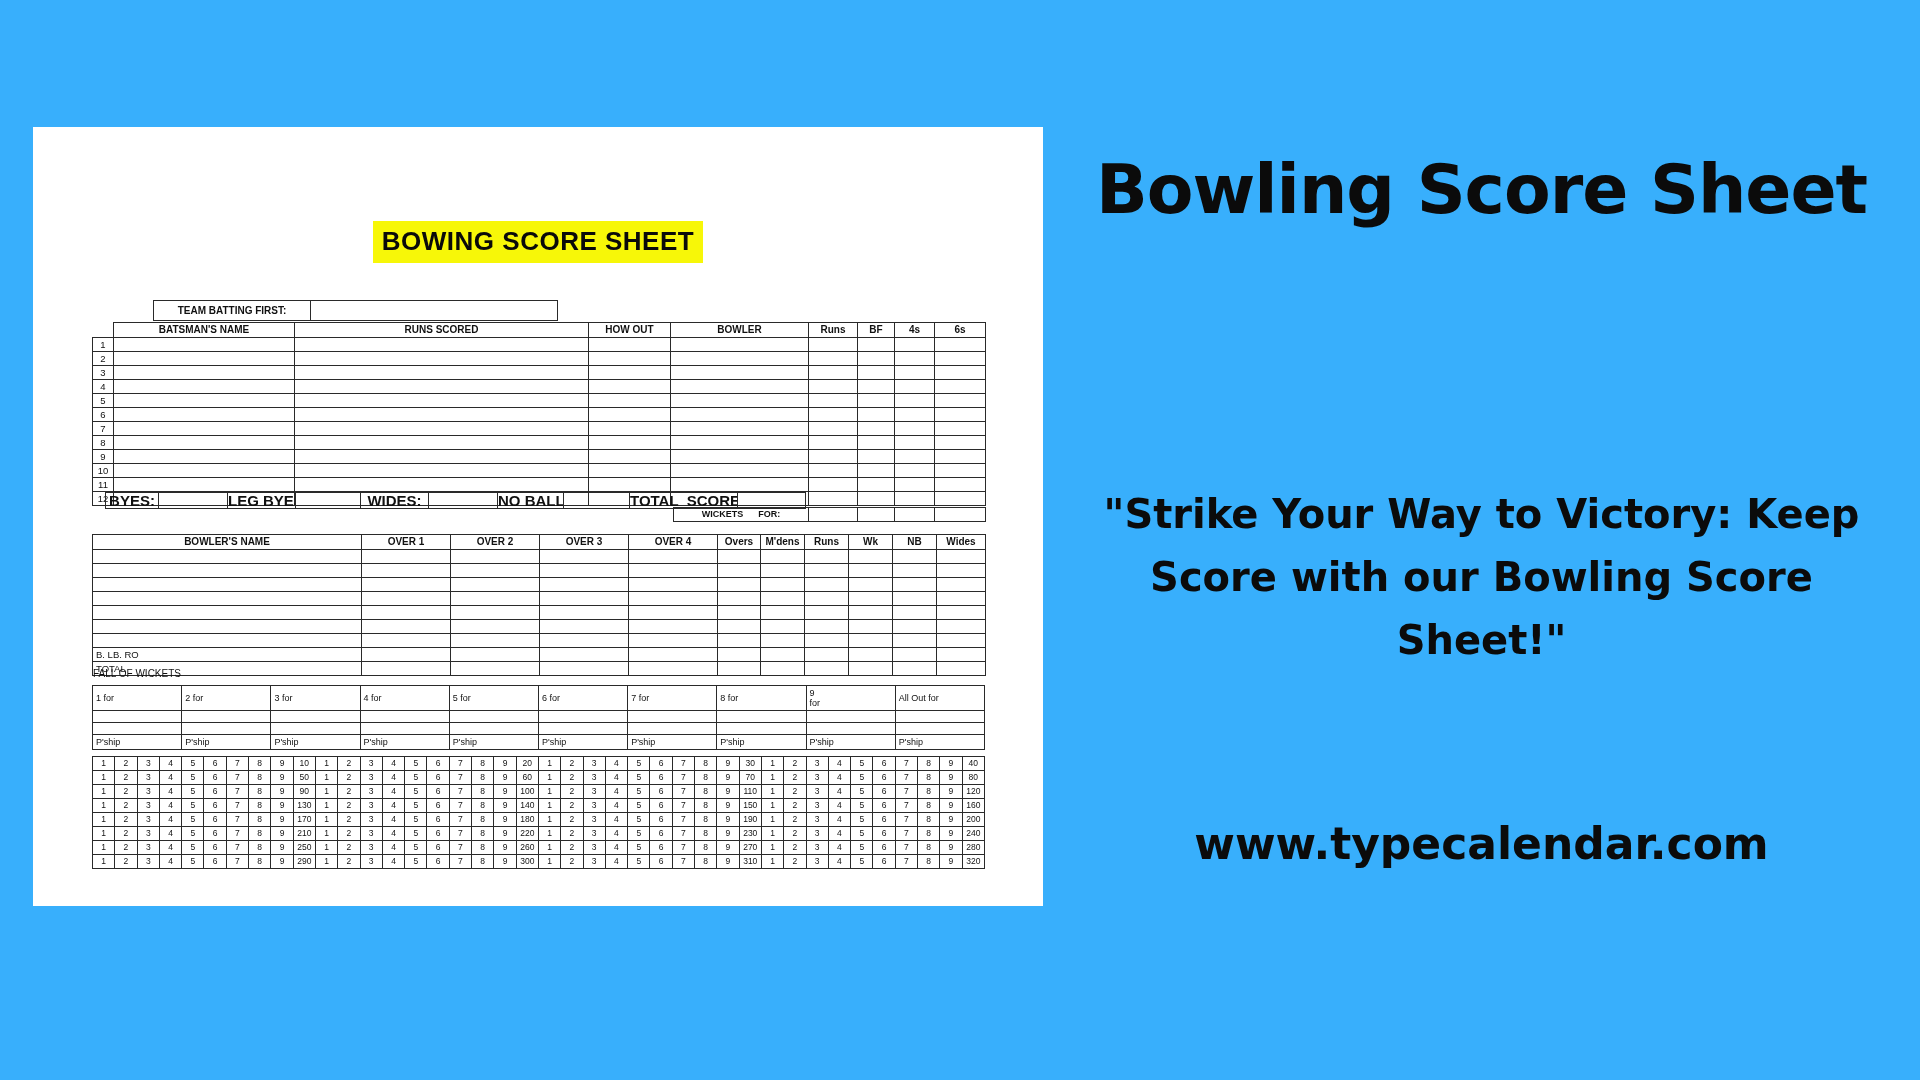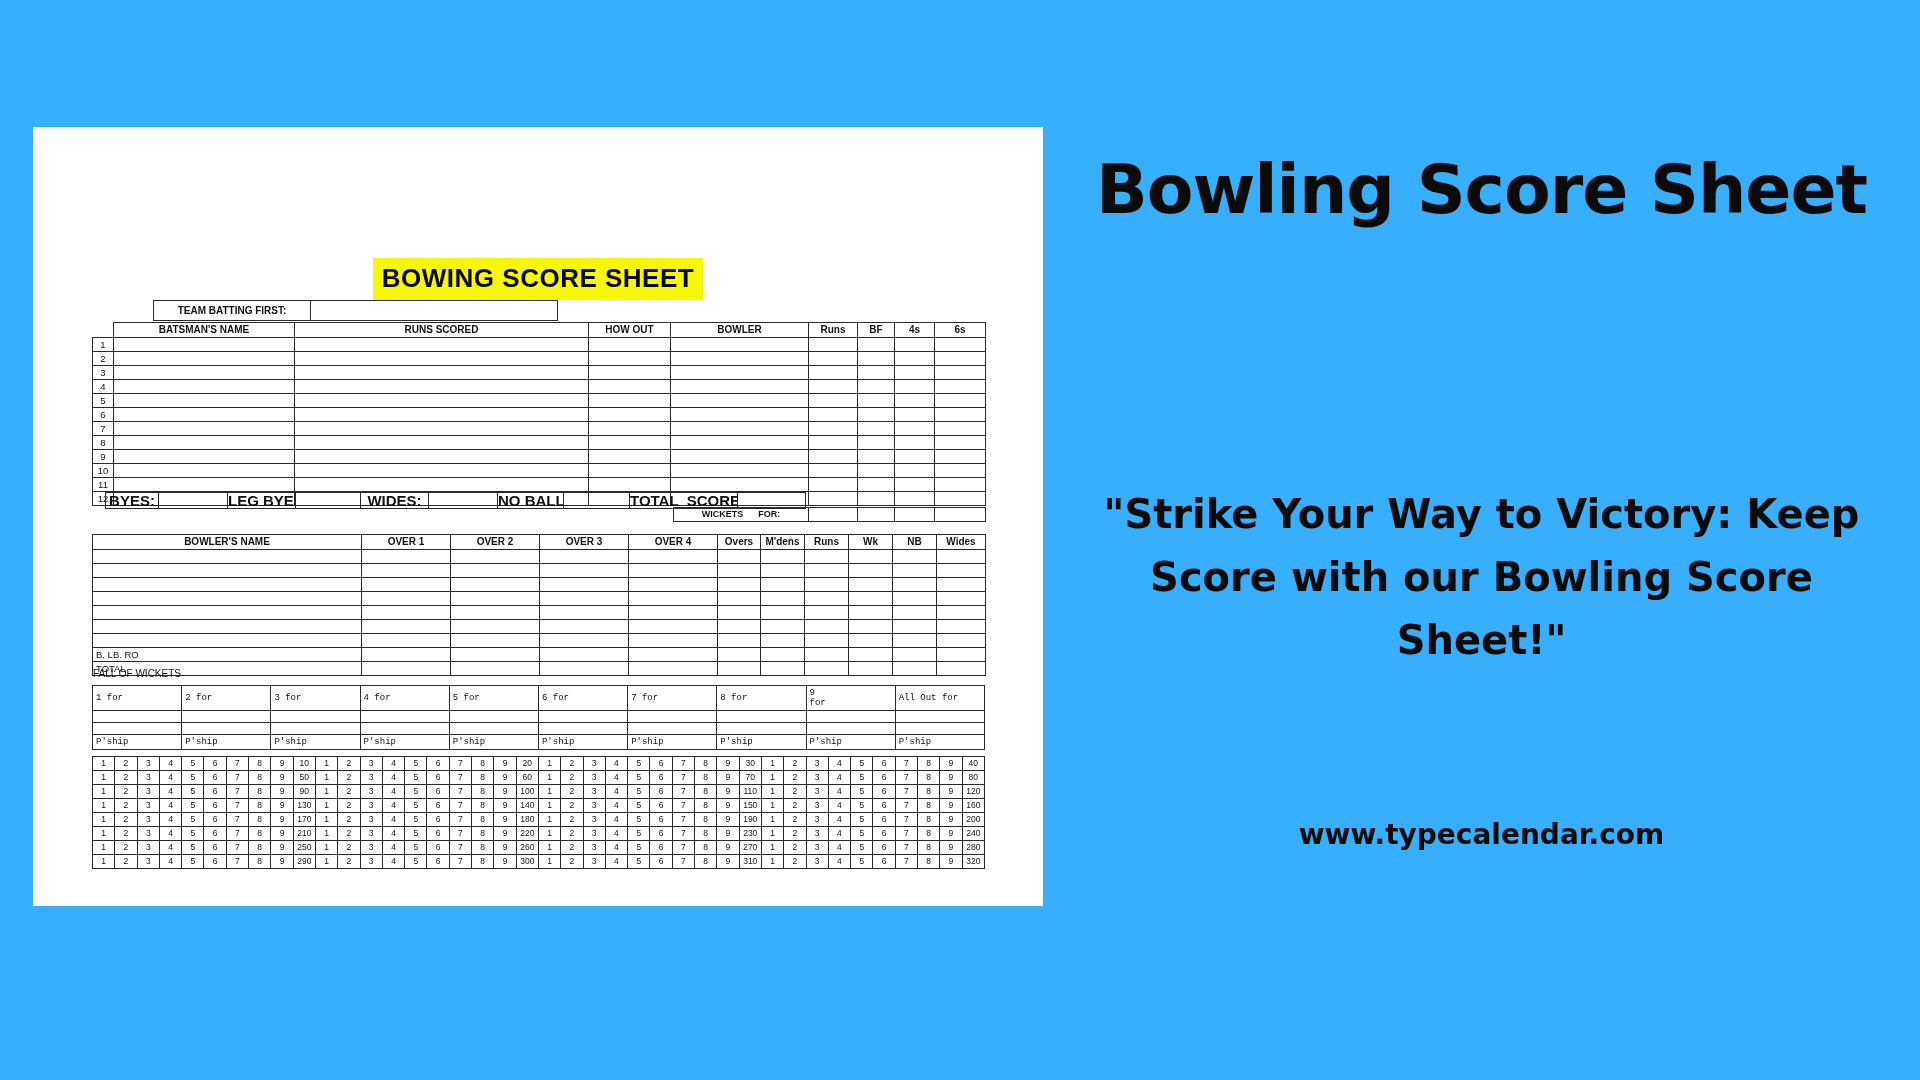--- a/index.html
+++ b/index.html
@@ -9,21 +9,21 @@
     font-family:"Liberation Sans", sans-serif;
     color:#111;
   }
   .sheet {
     position:absolute; left:33px; top:127px; width:1010px; height:779px;
     background:#ffffff;
   }
   .sheet-title-wrap { position:absolute; left:0; right:0; top:94px; text-align:center; }
   .sheet-title-wrap span {
     display:inline-block; background:#F7F708; color:#0a0a0a;
-    font-size:26px; font-weight:bold; letter-spacing:0.5px; padding:5px 9px 6px 9px;margin-top:37px;
+    font-size:26px; font-weight:bold; letter-spacing:0.5px; padding:5px 9px 6px 9px;
   }
   table { border-collapse:collapse; table-layout:fixed; position:absolute; }
   td {
     border:1px solid #2a2a2a; padding:0; overflow:hidden; white-space:nowrap;
     font-size:9.5px; line-height:1; vertical-align:middle;
   }
   
   .teambox { left:80px; top:173px; width:404px;margin-left:40px; }
   .teambox td { height:19px; }
   .teambox .lblc { font-weight:bold; font-size:10px; text-align:center; }
@@ -40,42 +40,42 @@
   .wickets { left:640px; top:380px; width:312px; }
   .wickets td { height:13px; font-size:9px; font-weight:bold; text-align:center; white-space:pre; }
   
   .bowler { left:59px; top:407px; width:893px; }
   .bowler td { height:13px; }
   .bowler tr:first-child td { height:14px; }
   .lbl { text-align:left; padding-left:3px; font-size:9.5px; }
   
   .fowlabel { position:absolute; left:60px; top:541px; font-size:10px; }
   .fow { left:59px; top:558px; width:893px; }
-  .fow td { font-size:9px; text-align:left; padding-left:3px;font-family:Liberation Mono, monospace; }
+  .fow td { font-size:9px; text-align:left; padding-left:3px; }
   .fow tr:nth-child(1) td { height:24px; }
   .fow tr:nth-child(2) td, .fow tr:nth-child(3) td { height:11px; }
   .fow tr:nth-child(4) td { height:14px; }
   .pre { white-space:pre-line; line-height:1.15; }
   
   .grid { left:59px; top:629px; width:893px; }
   .grid td { height:13px; font-size:8.5px; text-align:center; }
   
   .panel-heading {
     position:absolute; left:1053px; width:857px; top:150px; text-align:center;
     font-family:"DejaVu Sans", sans-serif; font-weight:bold; font-size:68px;
     letter-spacing:-1px; color:#0b0b0b;
   }
   .panel-quote {
     position:absolute; left:1053px; width:857px; top:483px; text-align:center;
     font-family:"DejaVu Sans", sans-serif; font-weight:bold; font-size:40px;
     line-height:63px; color:#0b0b0b;
   }
   .panel-url {
     position:absolute; left:1053px; width:857px; top:818px; text-align:center;
-    font-family:"DejaVu Sans", sans-serif; font-weight:bold; font-size:28px; color:#0b0b0b;
+    font-family:"DejaVu Sans", sans-serif; font-weight:bold; font-size:44px; color:#0b0b0b;
   }
 </style>
 </head>
 <body>
 
 <div class="sheet">
 
   <div class="sheet-title-wrap">
     <span>BOWING SCORE SHEET</span>
   </div>

